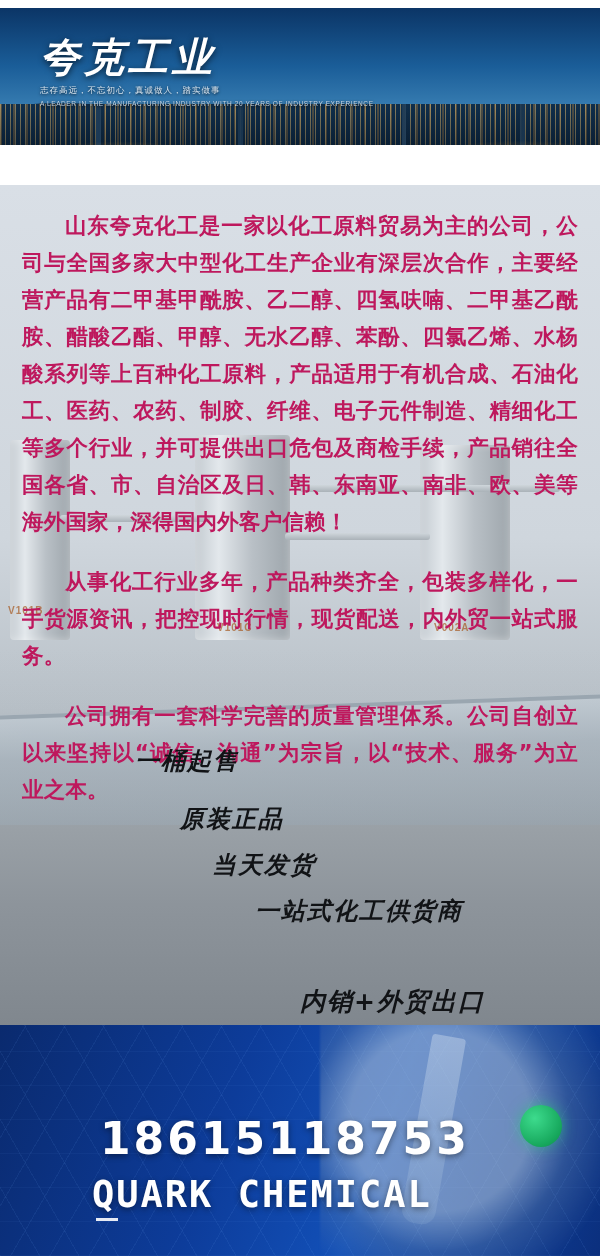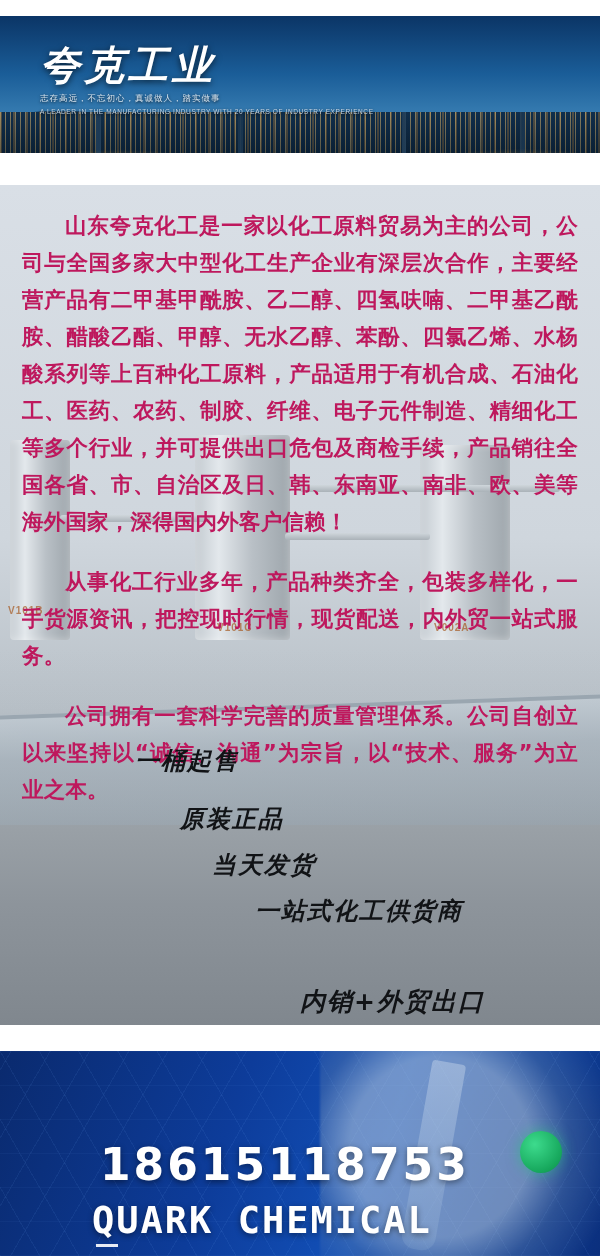--- a/index.html
+++ b/index.html
@@ -10,21 +10,21 @@
     overflow:hidden;
   }
   .poster {
     position:relative;
     width:600px; height:1256px;
     overflow:hidden;
   }
 
   
   .header {
-    position:absolute; top:16px; left:0;
+    position:absolute; top:8px; left:0;
     width:600px; height:137px;
     overflow:hidden;
     background:
       linear-gradient(180deg,#0d3d73 0%, #18558f 28%, #2a6fa8 46%, #1d4f7d 62%, #123356 78%, #0b2440 100%);
   }
   .hdr-sky {
     position:absolute; top:0; left:0; width:600px; height:105px;
     background:linear-gradient(180deg,#0b3566 0%,#1a5d98 55%,#3b81b5 100%);
   }
   .hdr-hills {
@@ -172,22 +172,22 @@
   }
   .sl { white-space:nowrap; }
   .sl.s1 { margin-left:135px; }
   .sl.s2 { margin-left:180px; margin-top:26px; }
   .sl.s3 { margin-left:212px; margin-top:14px; }
   .sl.s4 { margin-left:255px; margin-top:14px; }
   .sl.s5 { margin-left:300px; margin-top:58px; font-size:25px; }
 
   
   .footer {
-    position:absolute; top:1051px; left:0;
-    width:600px; height:205px;
+    position:absolute; top:1025px; left:0;
+    width:600px; height:231px;
     overflow:hidden;
     background:linear-gradient(110deg,#0a2a6e 0%, #0d3c9a 38%, #1250b8 62%, #0b2f7d 100%);
   }
   .hex-net {
     position:absolute; inset:0;
     opacity:.35;
     background:
       repeating-linear-gradient(60deg, rgba(120,180,255,.22) 0 1px, transparent 1px 34px),
       repeating-linear-gradient(-60deg, rgba(120,180,255,.22) 0 1px, transparent 1px 34px),
       repeating-linear-gradient(0deg, rgba(120,180,255,.14) 0 1px, transparent 1px 34px);

